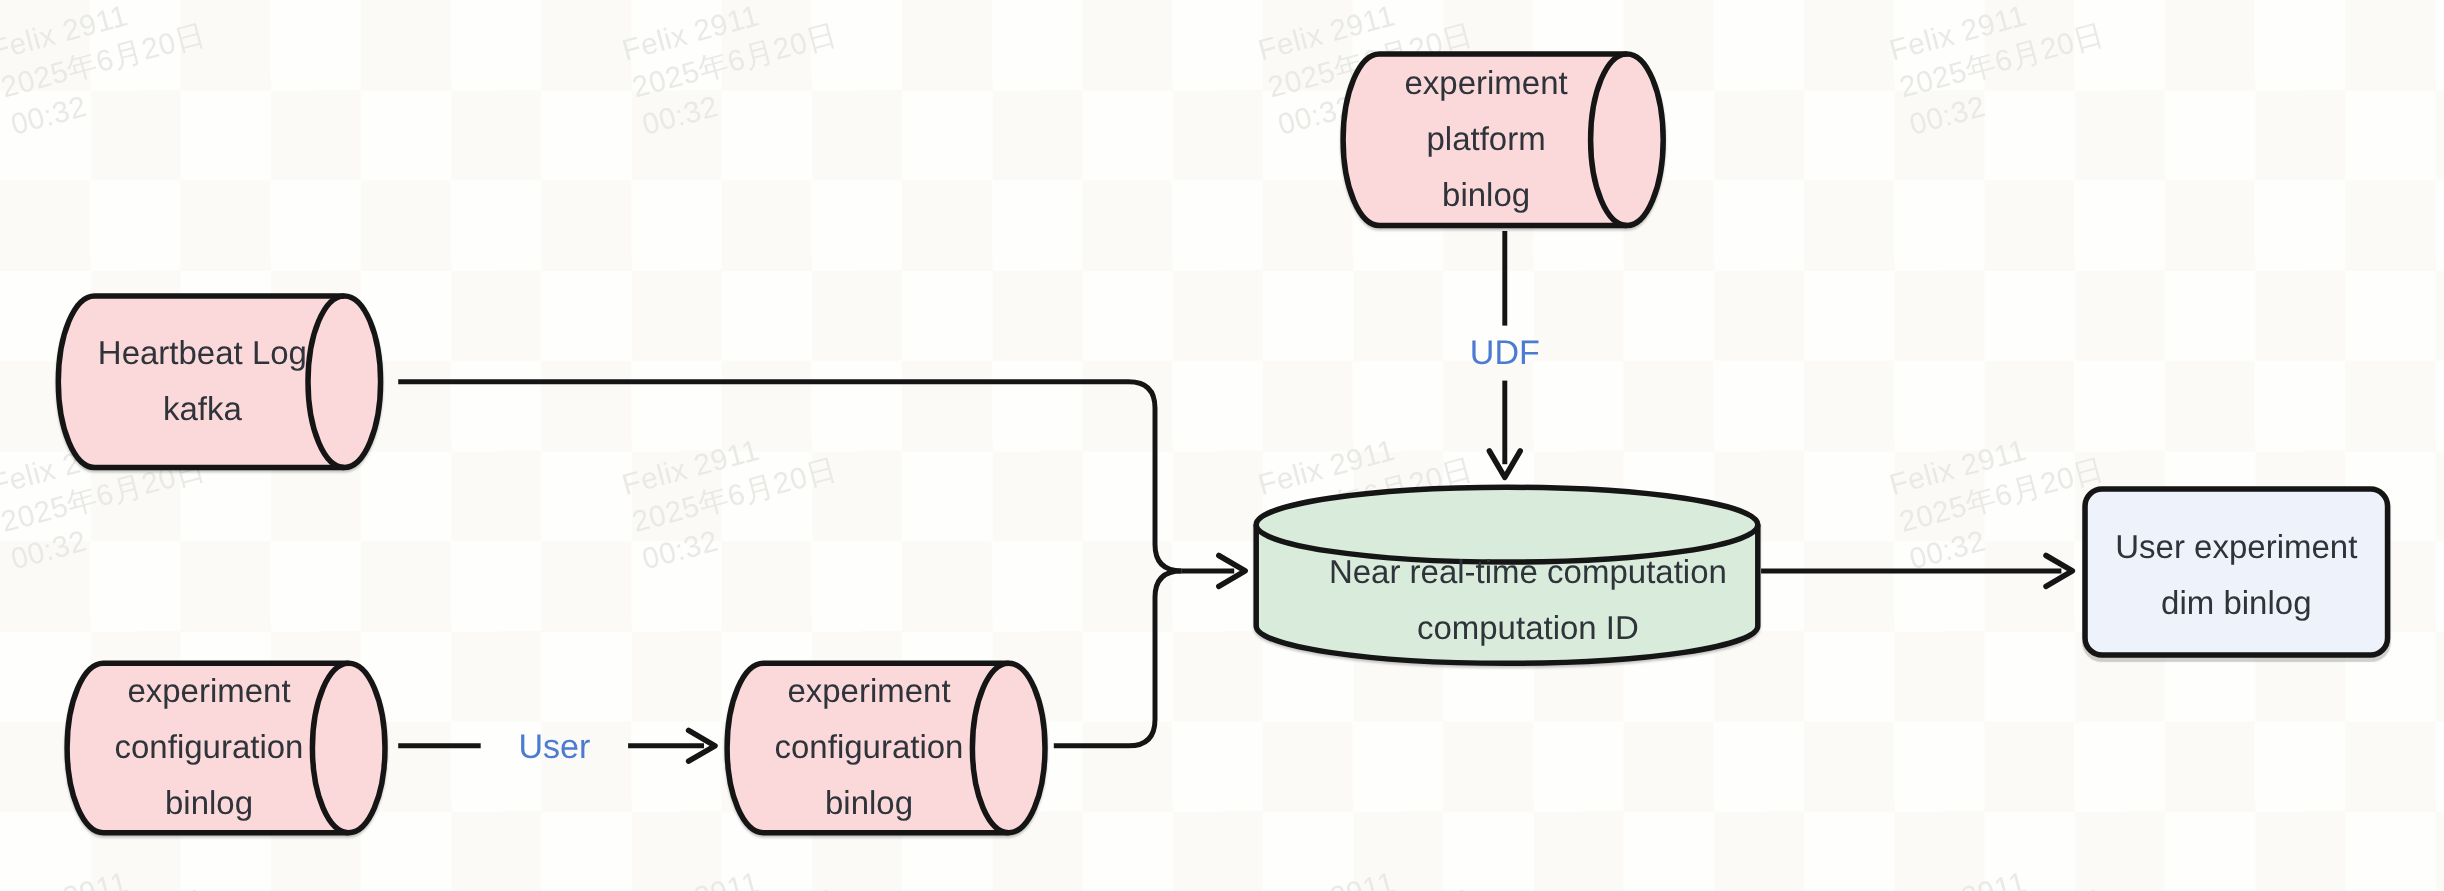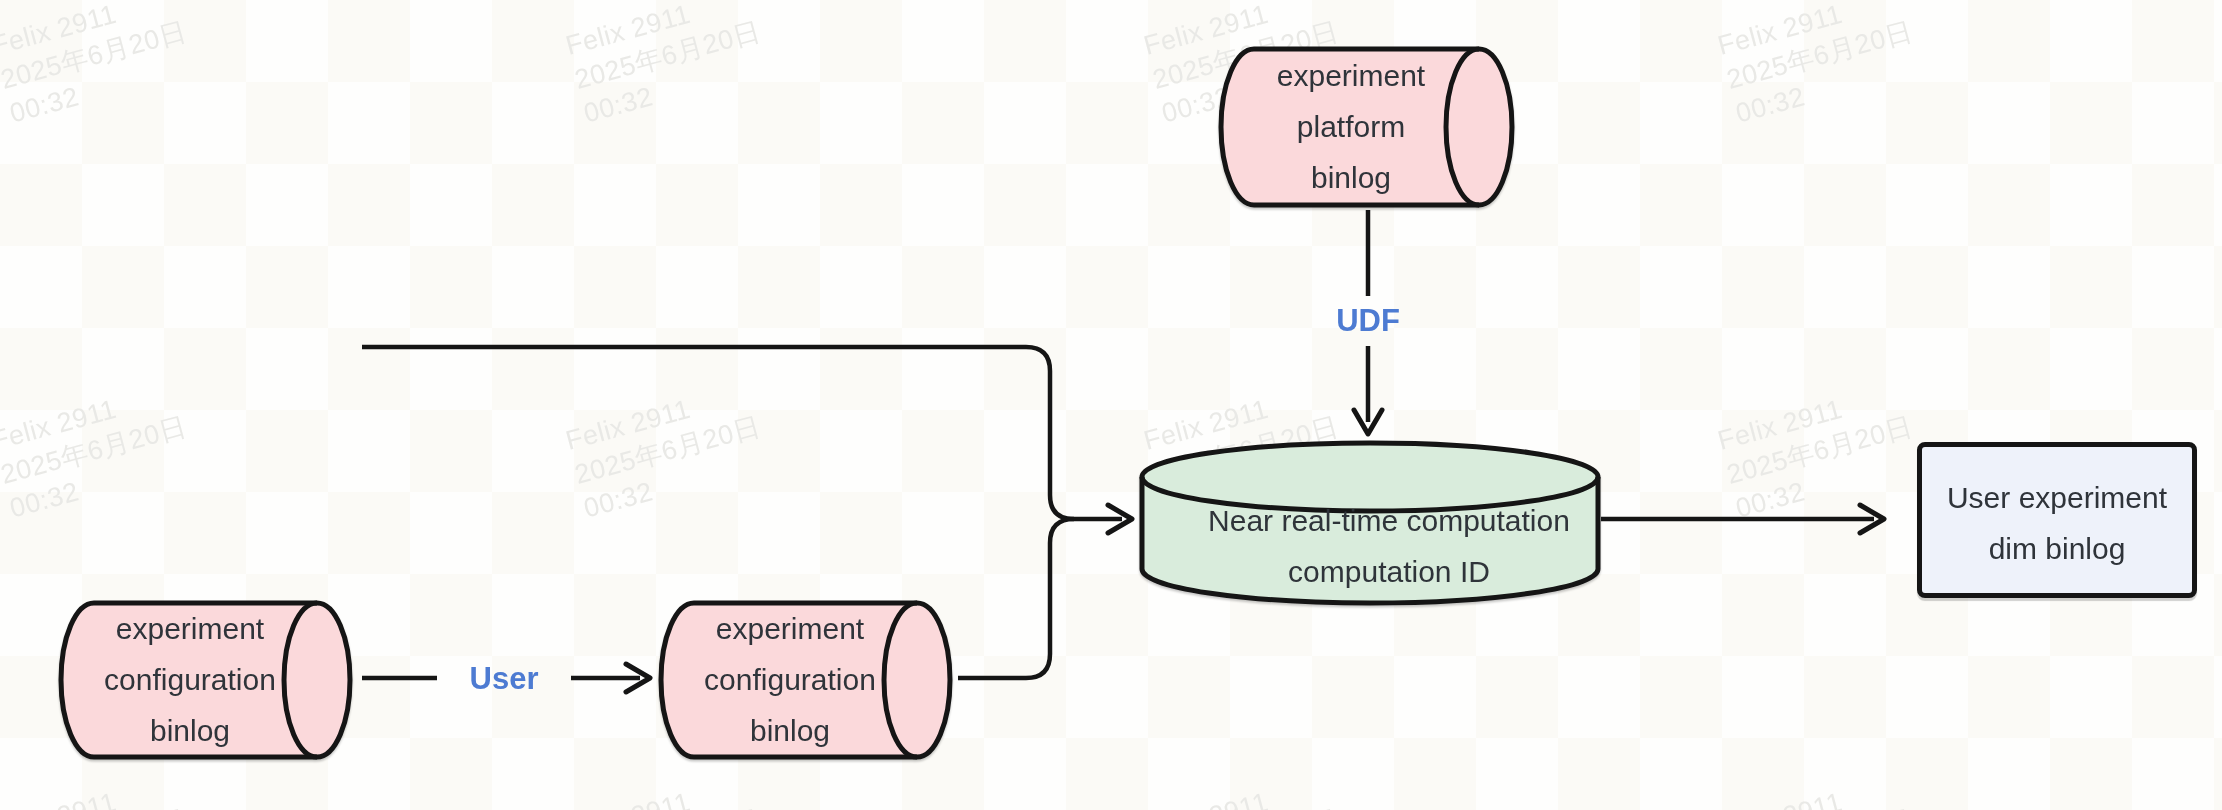--- a/index.html
+++ b/index.html
@@ -48,31 +48,30 @@
     text-align:center;
     pointer-events:none;
     gap:13px;
   }
   .label.hcyl{padding-right:34px;}      
   .label.vcyl{padding-top:46px;}        
   .rectnode{
     position:absolute;
     background:var(--node-blue,#eef2fa);
     border:5px solid var(--stroke,#151515);
-    border-radius:8px;
+    border-radius:18px;
     box-sizing:border-box;
     box-shadow:0 3px 1px rgba(0,0,0,0.18);
-    margin-left:24px;
   }
   .edge-label{
     position:absolute;
     transform:translate(-50%,-50%);
     color:var(--label-blue,#4d7bd2);
     font-size:31px;
-    font-weight:700;
+    font-weight:400;
     white-space:nowrap;
   }
 </style>
 </head>
 <body>
 
 <div class="stage">
 
   <div class="wm" style="left:-12px;top:30px">
       <span>Felix 2911</span>
@@ -156,20 +155,30 @@
       <path class="body pink" d="M 36 3 H 261 A 33 78 0 0 1 261 159 H 36 A 33 78 0 0 1 36 3 Z"></path>
       <path class="rim" d="M 261 3 A 33 78 0 0 0 261 159"></path>
     </svg>
     <div class="label hcyl">
       <span>experiment</span>
       <span>platform</span>
       <span>binlog</span>
     </div>
   </div>
 
+  <div class="node" style="left:50px;top:266px;width:302px;height:162px">
+    <svg class="shape" width="302" height="162" viewBox="0 0 302 162">
+      <path class="body pink" d="M 36 3 H 263 A 33 78 0 0 1 263 159 H 36 A 33 78 0 0 1 36 3 Z"></path>
+      <path class="rim" d="M 263 3 A 33 78 0 0 0 263 159"></path>
+    </svg>
+    <div class="label hcyl">
+      <span>Heartbeat Log</span>
+      <span>kafka</span>
+    </div>
+  </div>
 
   <div class="node" style="left:58px;top:600px;width:298px;height:160px">
     <svg class="shape" width="298" height="160" viewBox="0 0 298 160">
       <path class="body pink" d="M 36 3 H 259 A 33 77 0 0 1 259 157 H 36 A 33 77 0 0 1 36 3 Z"></path>
       <path class="rim" d="M 259 3 A 33 77 0 0 0 259 157"></path>
     </svg>
     <div class="label hcyl">
       <span>experiment</span>
       <span>configuration</span>
       <span>binlog</span>

